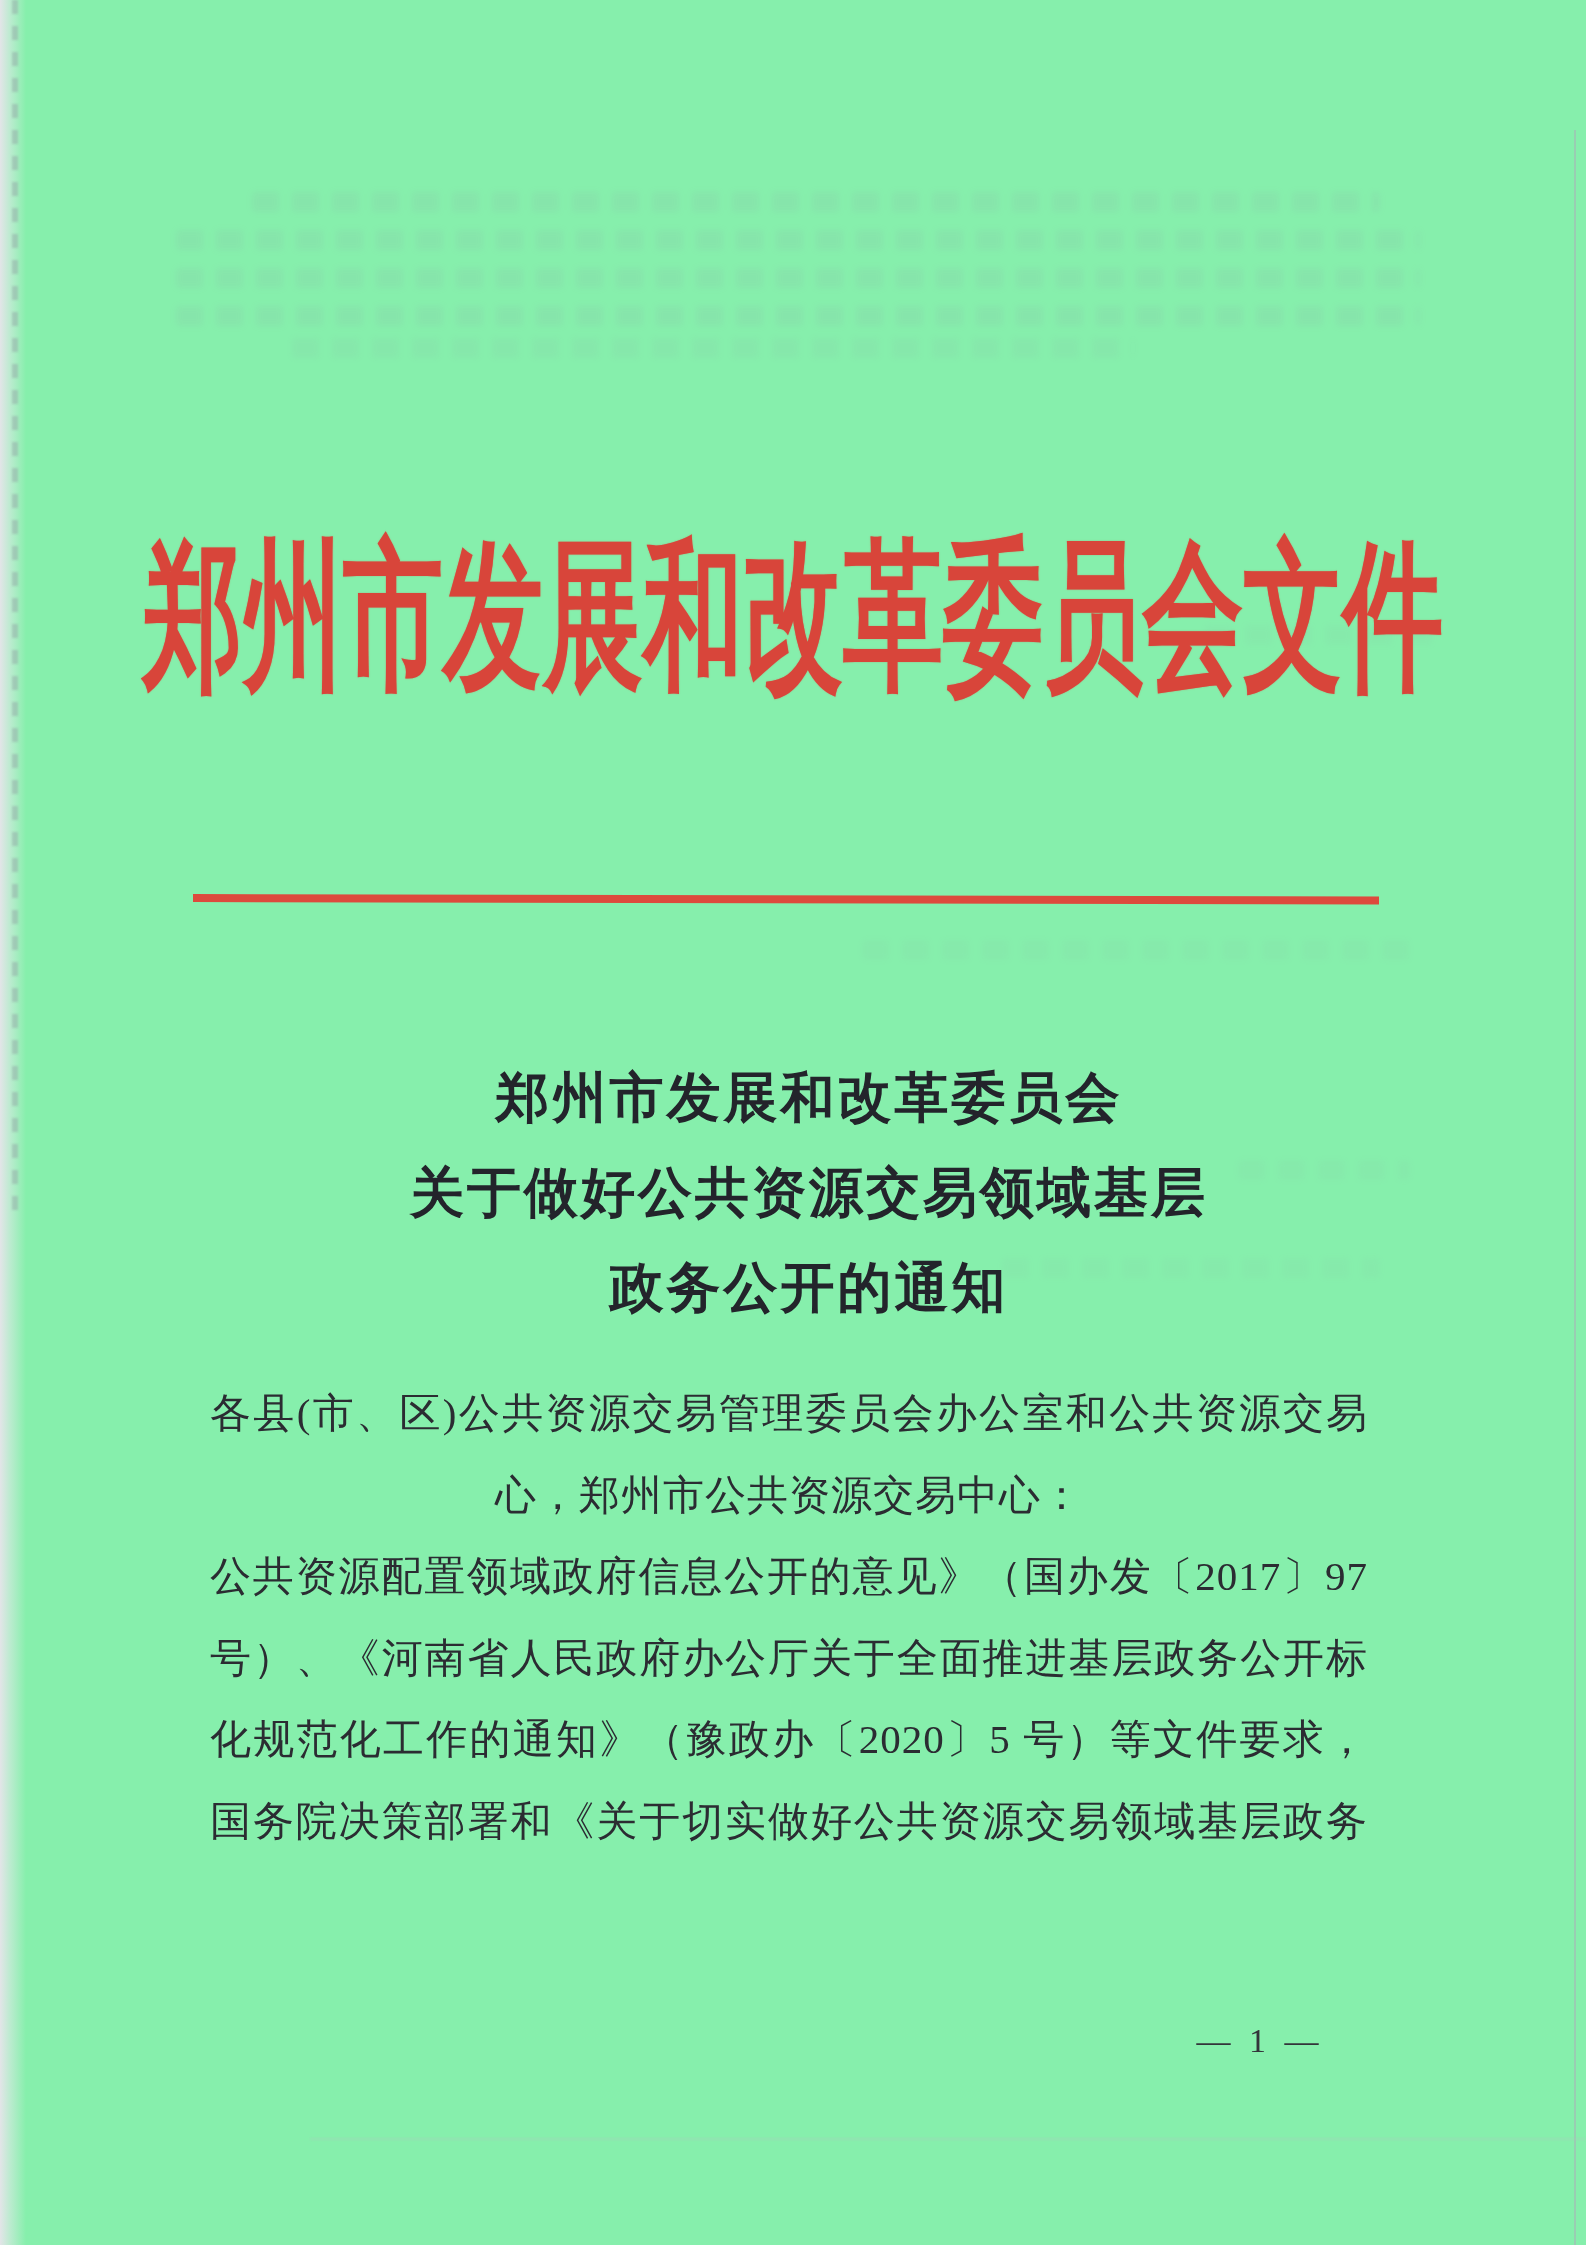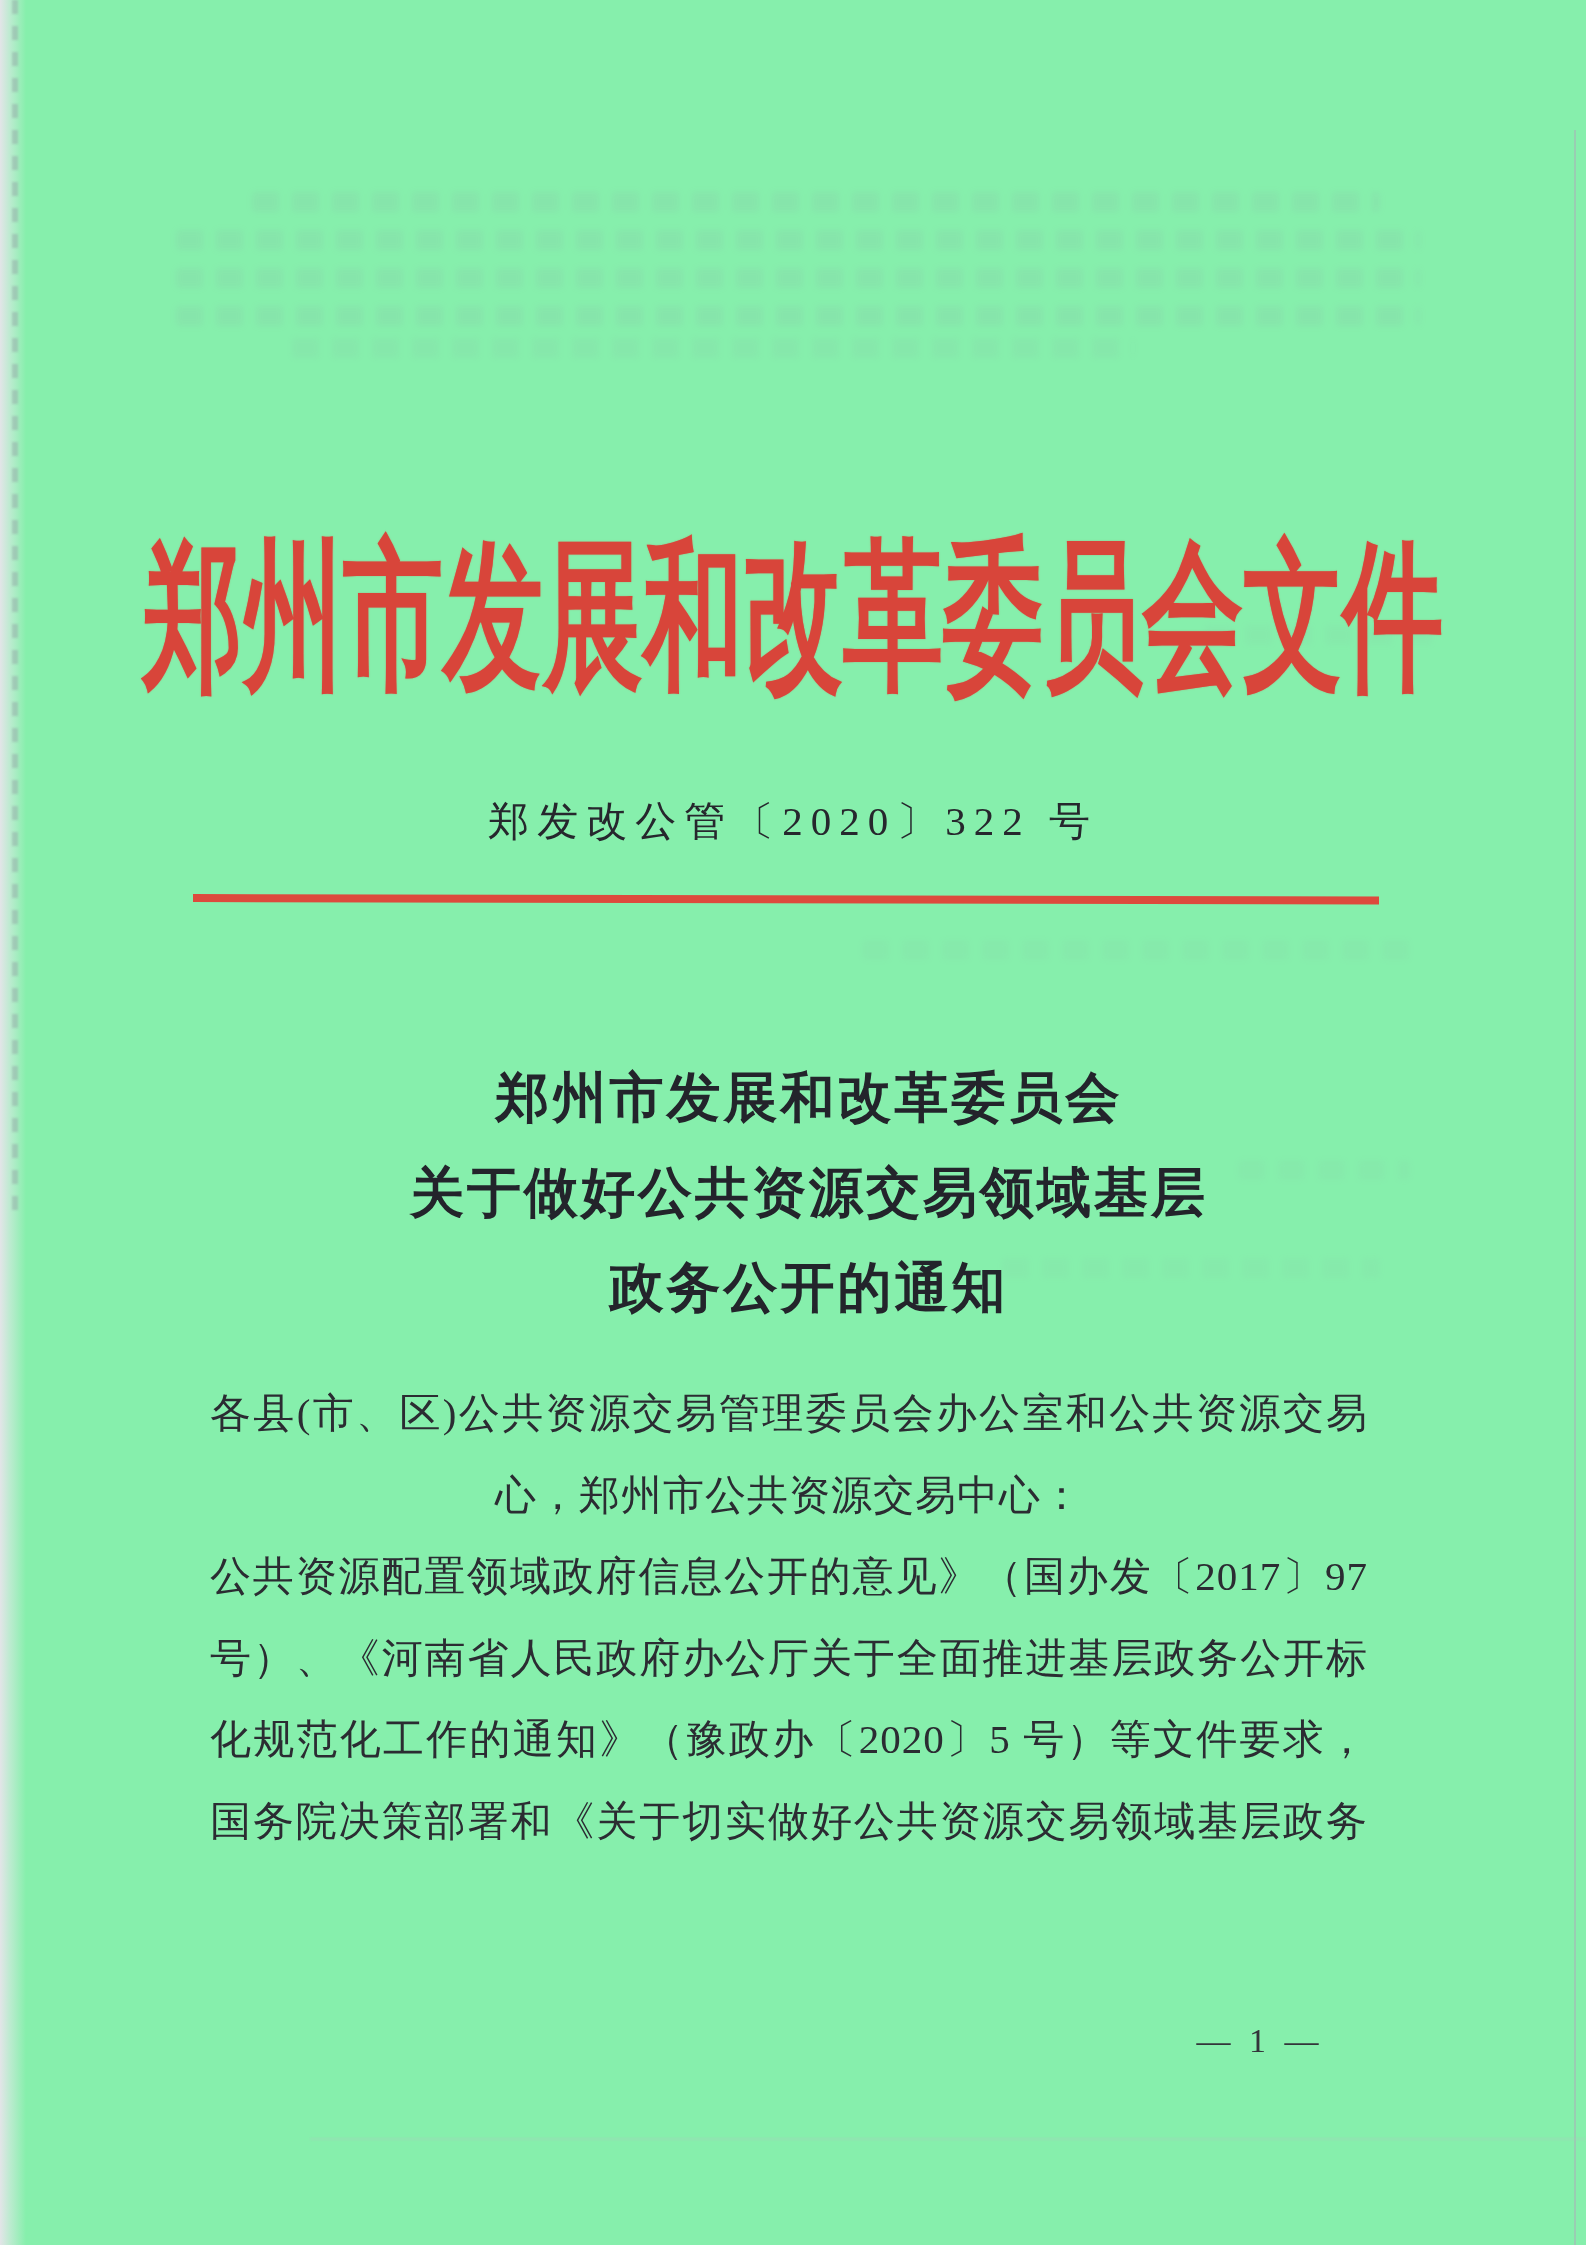--- a/index.html
+++ b/index.html
@@ -105,21 +105,20 @@
   <div class="ghost g3"></div>
   <div class="ghost g4"></div>
   <div class="ghost g5"></div>
   <div class="ghost g6"></div>
   <div class="ghost g7"></div>
   <div class="ghost g8"></div>
   <div class="ghost g9"></div>
 
   <div class="banner">郑州市发展和改革委员会文件</div>
 
-  <div class="doc-number">郑发改公管〔2020〕322 号</div>
 
   <div class="red-rule"></div>
 
   <div class="doc-title">
     <div>郑州市发展和改革委员会</div>
     <div>关于做好公共资源交易领域基层</div>
     <div>政务公开的通知</div>
   </div>
 
   <div class="body-text">

